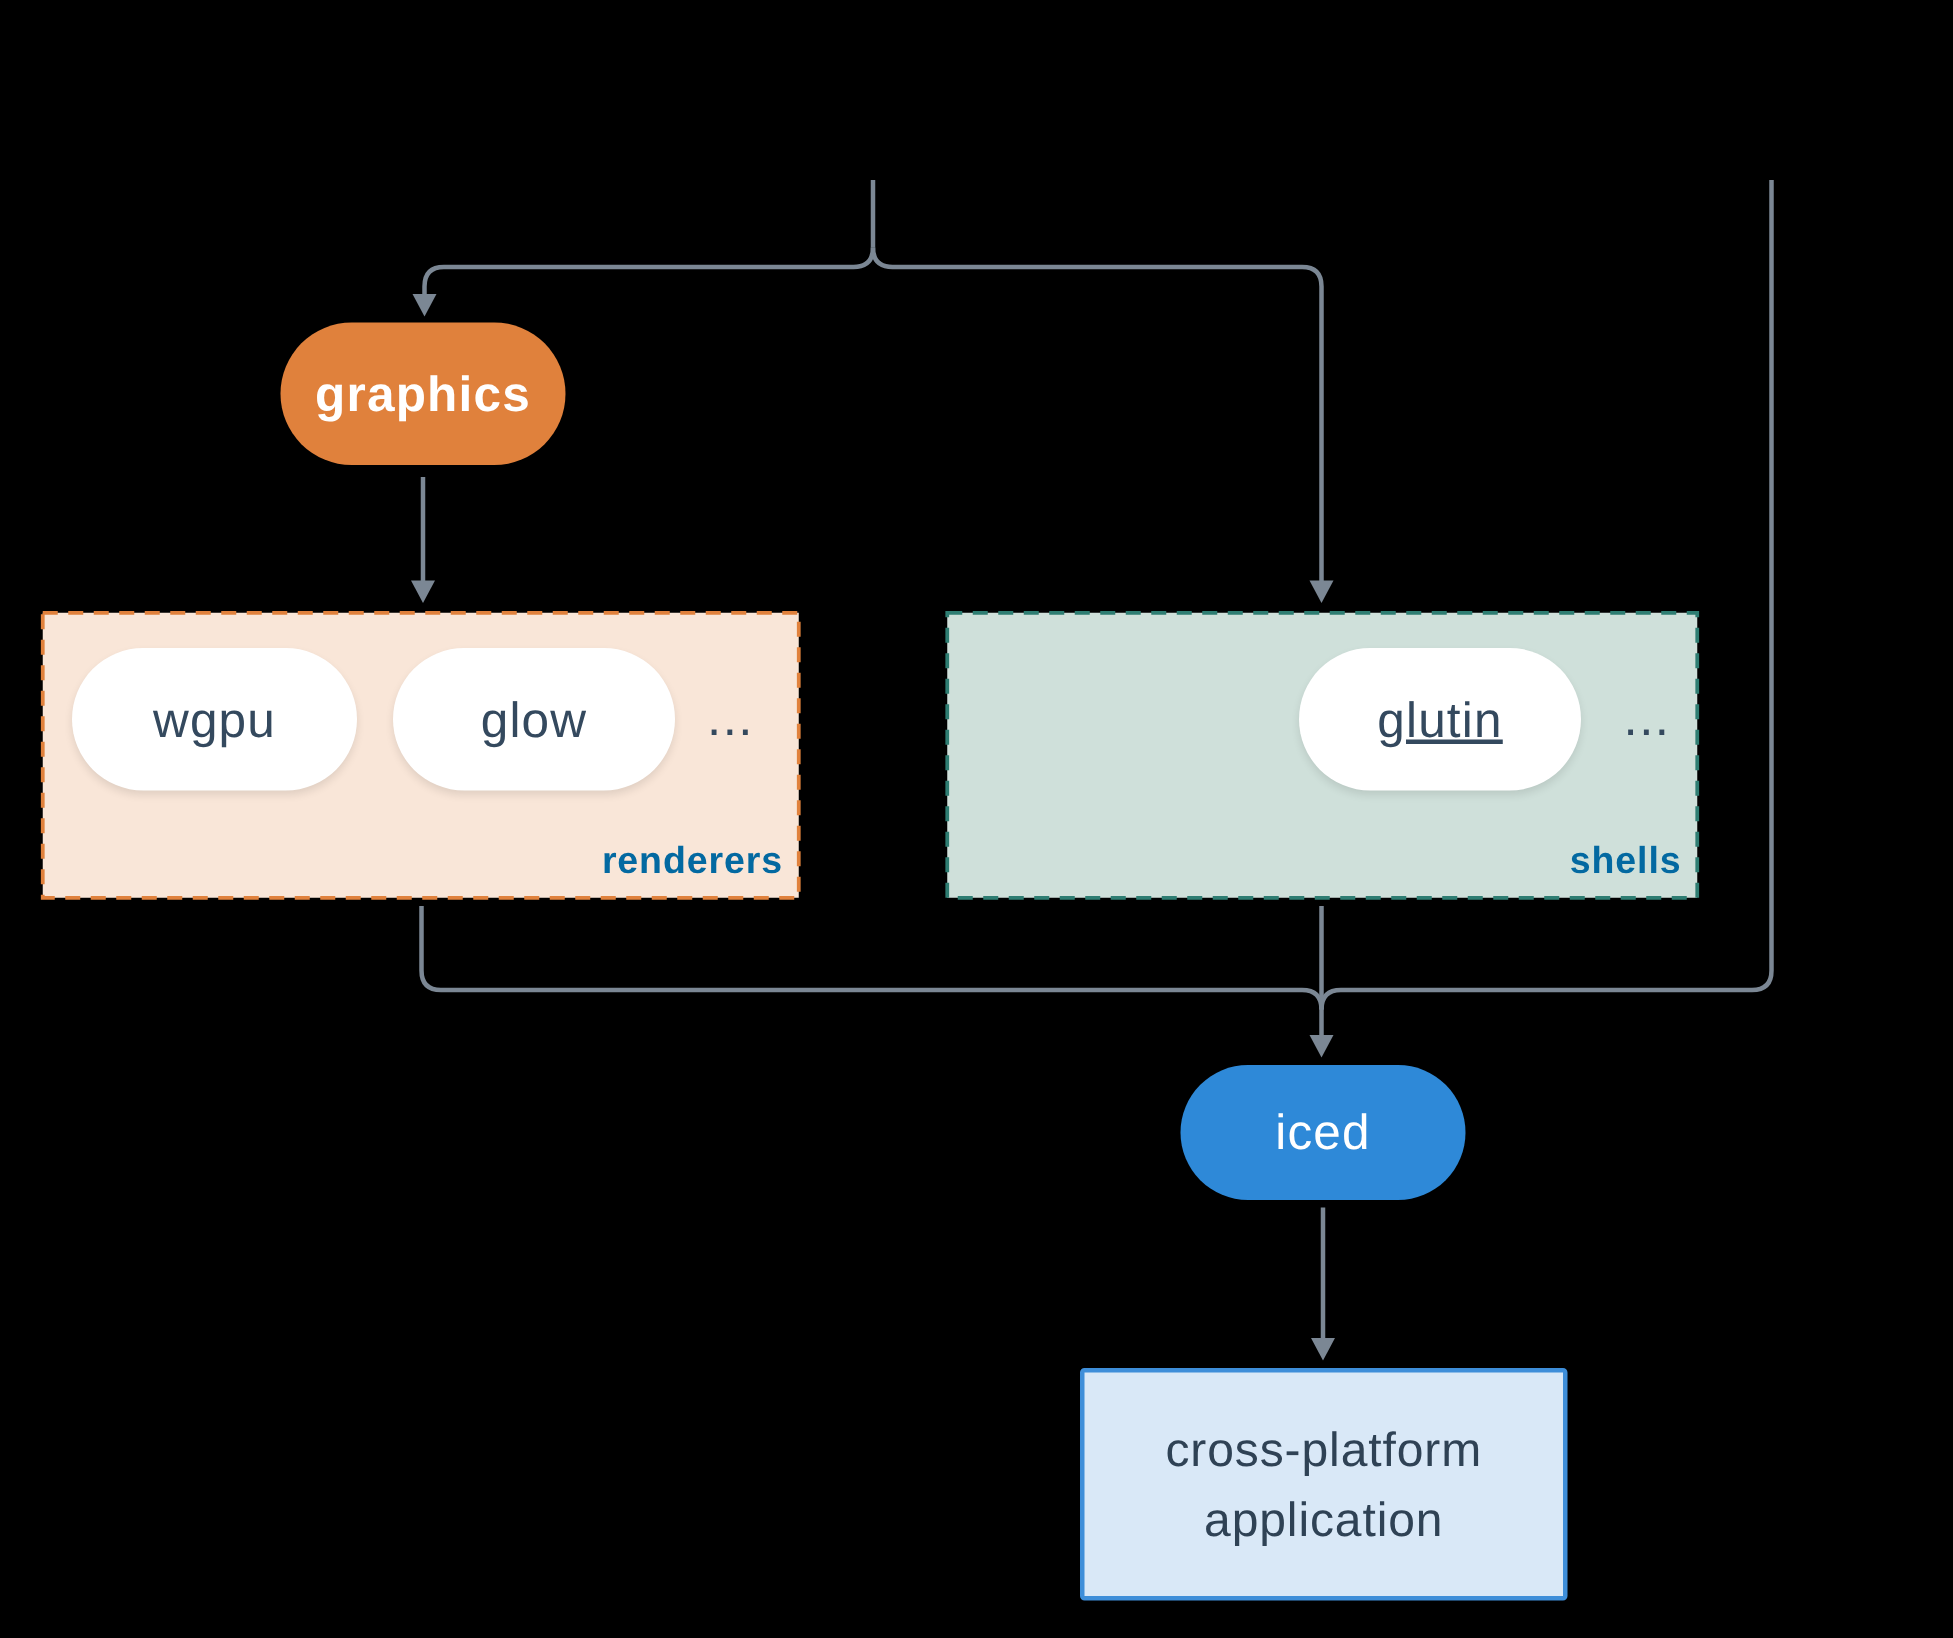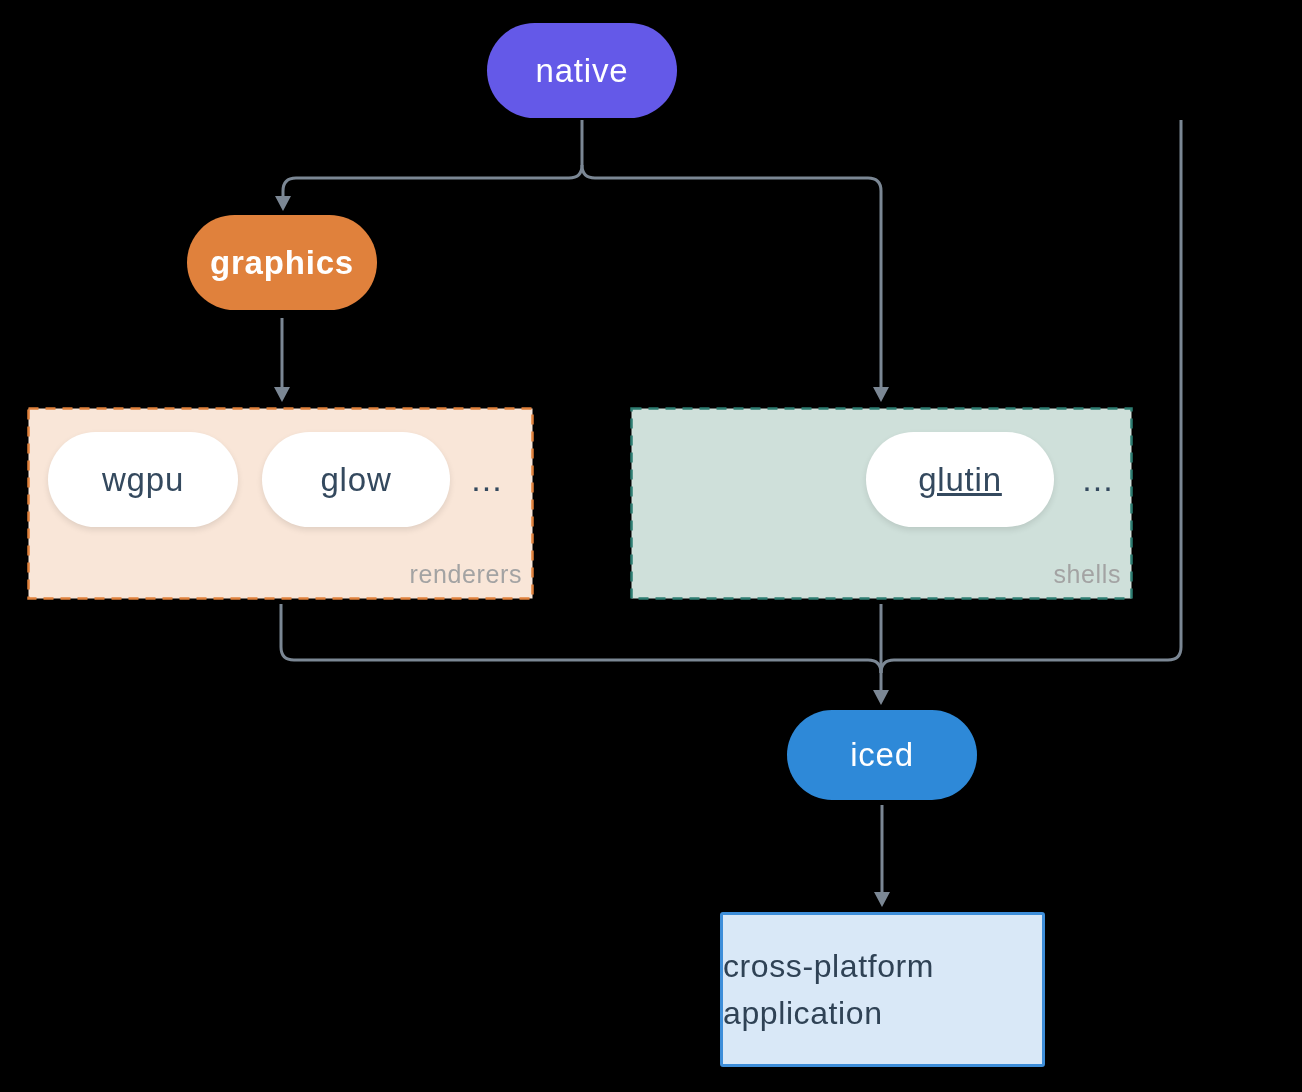--- a/index.html
+++ b/index.html
@@ -68,34 +68,36 @@
     letter-spacing: 1px;
   }
   .dots-renderers { left: 430px; }
   .dots-shells    { left: 438px; }
   .group-label {
     position: absolute;
     right: 12px;
     bottom: 10px;
     font-size: 25px;
     letter-spacing: 0.6px;
-    color: #a3a3a3;
+    color: #0369a1;
+    font-weight: bold;
   }
   .appbox {
     position: absolute;
     left: 720px;
     top: 912px;
     width: 325px;
     height: 155px;
     box-sizing: border-box;
     background: #d9e8f7;
     border: 3px solid #3e8ed9;
     border-radius: 3px;
     display: flex;
     flex-direction: column;
+    align-items: center;
     justify-content: center;
     font-size: 32px;
     line-height: 1.45;
     letter-spacing: 0.6px;
     color: #2f4255;
   }
   .line { stroke: #7b8794; stroke-width: 3; fill: none; }
   .arrow { fill: #7b8794; stroke: none; }
   .grouprect { stroke-width: 2.5; stroke-dasharray: 10 7; }
 </style>
@@ -124,23 +126,20 @@
 
     <path class="line" d="M 1181 120 L 1181 647 Q 1181 660 1168 660 L 894 660 Q 881 660 881 673"></path>
 
     <path class="line" d="M 881 604 L 881 691"></path>
     <polygon class="arrow" points="873,690 889,690 881,705"></polygon>
 
     <path class="line" d="M 882 805 L 882 893"></path>
     <polygon class="arrow" points="874,892 890,892 882,907"></polygon>
   </svg>
 
-  <div class="pill pill-native">
-    <span>native</span>
-  </div>
   <div class="pill pill-graphics">
     <span>graphics</span>
   </div>
 
   <div class="group group-renderers">
     <div class="pill pill-white pill-glow">
       <span>glow</span>
     </div>
     <div class="pill pill-white pill-wgpu">
       <span>wgpu</span>

